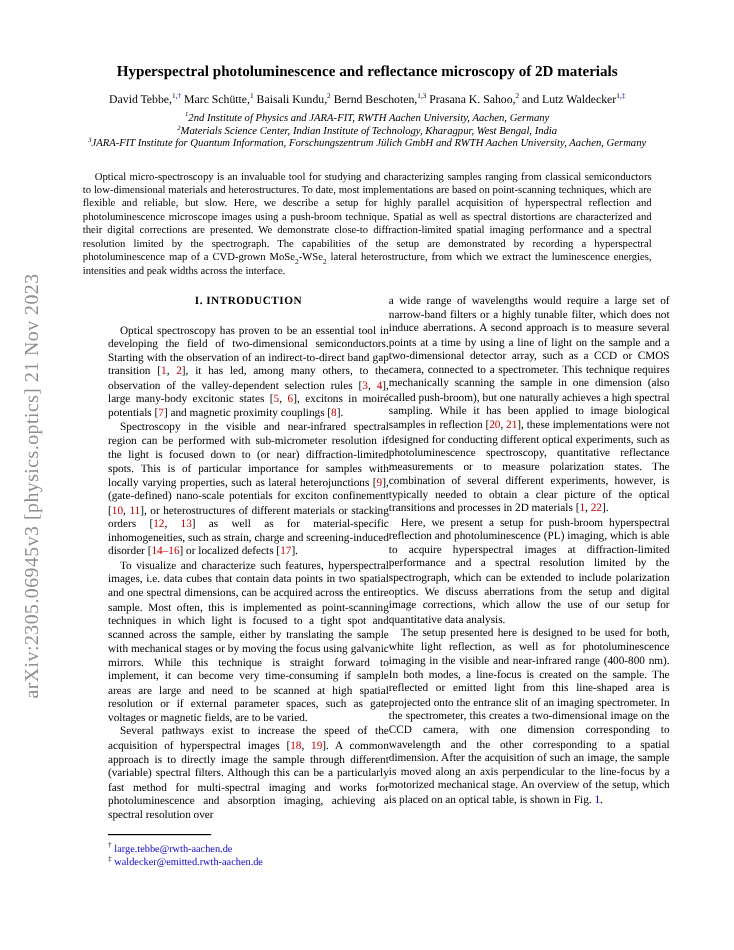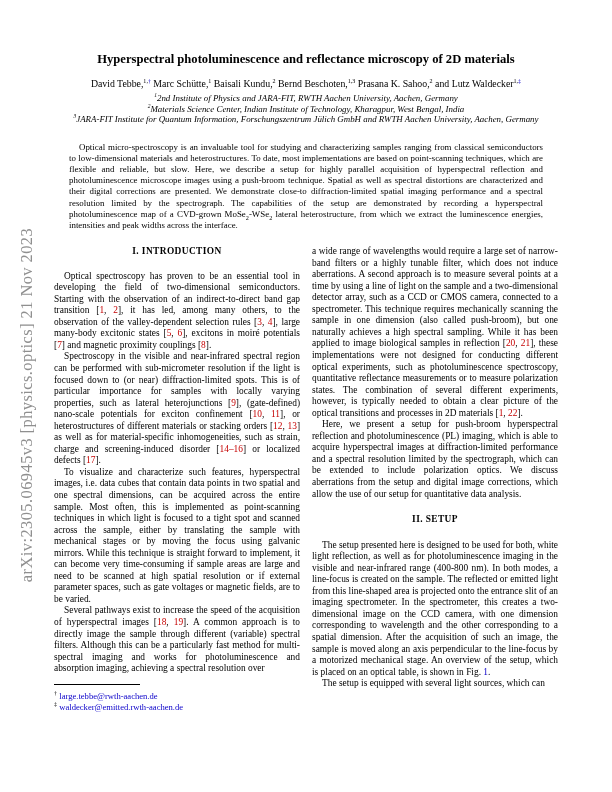--- a/index.html
+++ b/index.html
@@ -48,20 +48,21 @@
     line-height:11.15px;
     text-align:justify;
     text-indent:10px;
     hyphens:auto;
   }
   .columns{
     display:flex;
     justify-content:space-between;
     padding:0 54px;
     margin-top:15px;
+    margin-left:36px;
   }
   .col{
     width:246px;
     font-size:9.4px;
     line-height:11.55px;
     text-align:justify;
     hyphens:auto;
   }
   .col p{margin:0;text-indent:10px;}
   .col p.noindent{text-indent:0;}
@@ -120,19 +121,17 @@
       <div class="footnote-rule"></div>
       <div class="footnotes">
         <div><span class="seg-fn">†</span><span> </span><span class="seg-link">large.tebbe@rwth-aachen.de</span></div>
         <div><span class="seg-fn">‡</span><span> </span><span class="seg-link">waldecker@emitted.rwth-aachen.de</span></div>
       </div>
     </div>
 
     <div class="col">
       <p class="noindent"><span>a wide range of wavelengths would require a large set of narrow-band filters or a highly tunable filter, which does not induce aberrations. A second approach is to measure several points at a time by using a line of light on the sample and a two-dimensional detector array, such as a CCD or CMOS camera, connected to a spectrometer. This technique requires mechanically scanning the sample in one dimension (also called push-broom), but one naturally achieves a high spectral sampling. While it has been applied to image biological samples in reflection [</span><span class="seg-cite">20</span><span>, </span><span class="seg-cite">21</span><span>], these implementations were not designed for conducting different optical experiments, such as photoluminescence spectroscopy, quantitative reflectance measurements or to measure polarization states. The combination of several different experiments, however, is typically needed to obtain a clear picture of the optical transitions and processes in 2D materials [</span><span class="seg-cite">1</span><span>, </span><span class="seg-cite">22</span><span>].</span></p>
       <p><span>Here, we present a setup for push-broom hyperspectral reflection and photoluminescence (PL) imaging, which is able to acquire hyperspectral images at diffraction-limited performance and a spectral resolution limited by the spectrograph, which can be extended to include polarization optics. We discuss aberrations from the setup and digital image corrections, which allow the use of our setup for quantitative data analysis.</span></p>
-      <h2 class="section-heading mid">II.   SETUP</h2>
       <p><span>The setup presented here is designed to be used for both, white light reflection, as well as for photoluminescence imaging in the visible and near-infrared range (400-800 nm). In both modes, a line-focus is created on the sample. The reflected or emitted light from this line-shaped area is projected onto the entrance slit of an imaging spectrometer. In the spectrometer, this creates a two-dimensional image on the CCD camera, with one dimension corresponding to wavelength and the other corresponding to a spatial dimension. After the acquisition of such an image, the sample is moved along an axis perpendicular to the line-focus by a motorized mechanical stage. An overview of the setup, which is placed on an optical table, is shown in Fig. </span><span class="seg-link">1</span><span>.</span></p>
-      <p><span>The setup is equipped with several light sources, which can</span></p>
     </div>
 
   </div>
 </div>
 
 </body></html>

